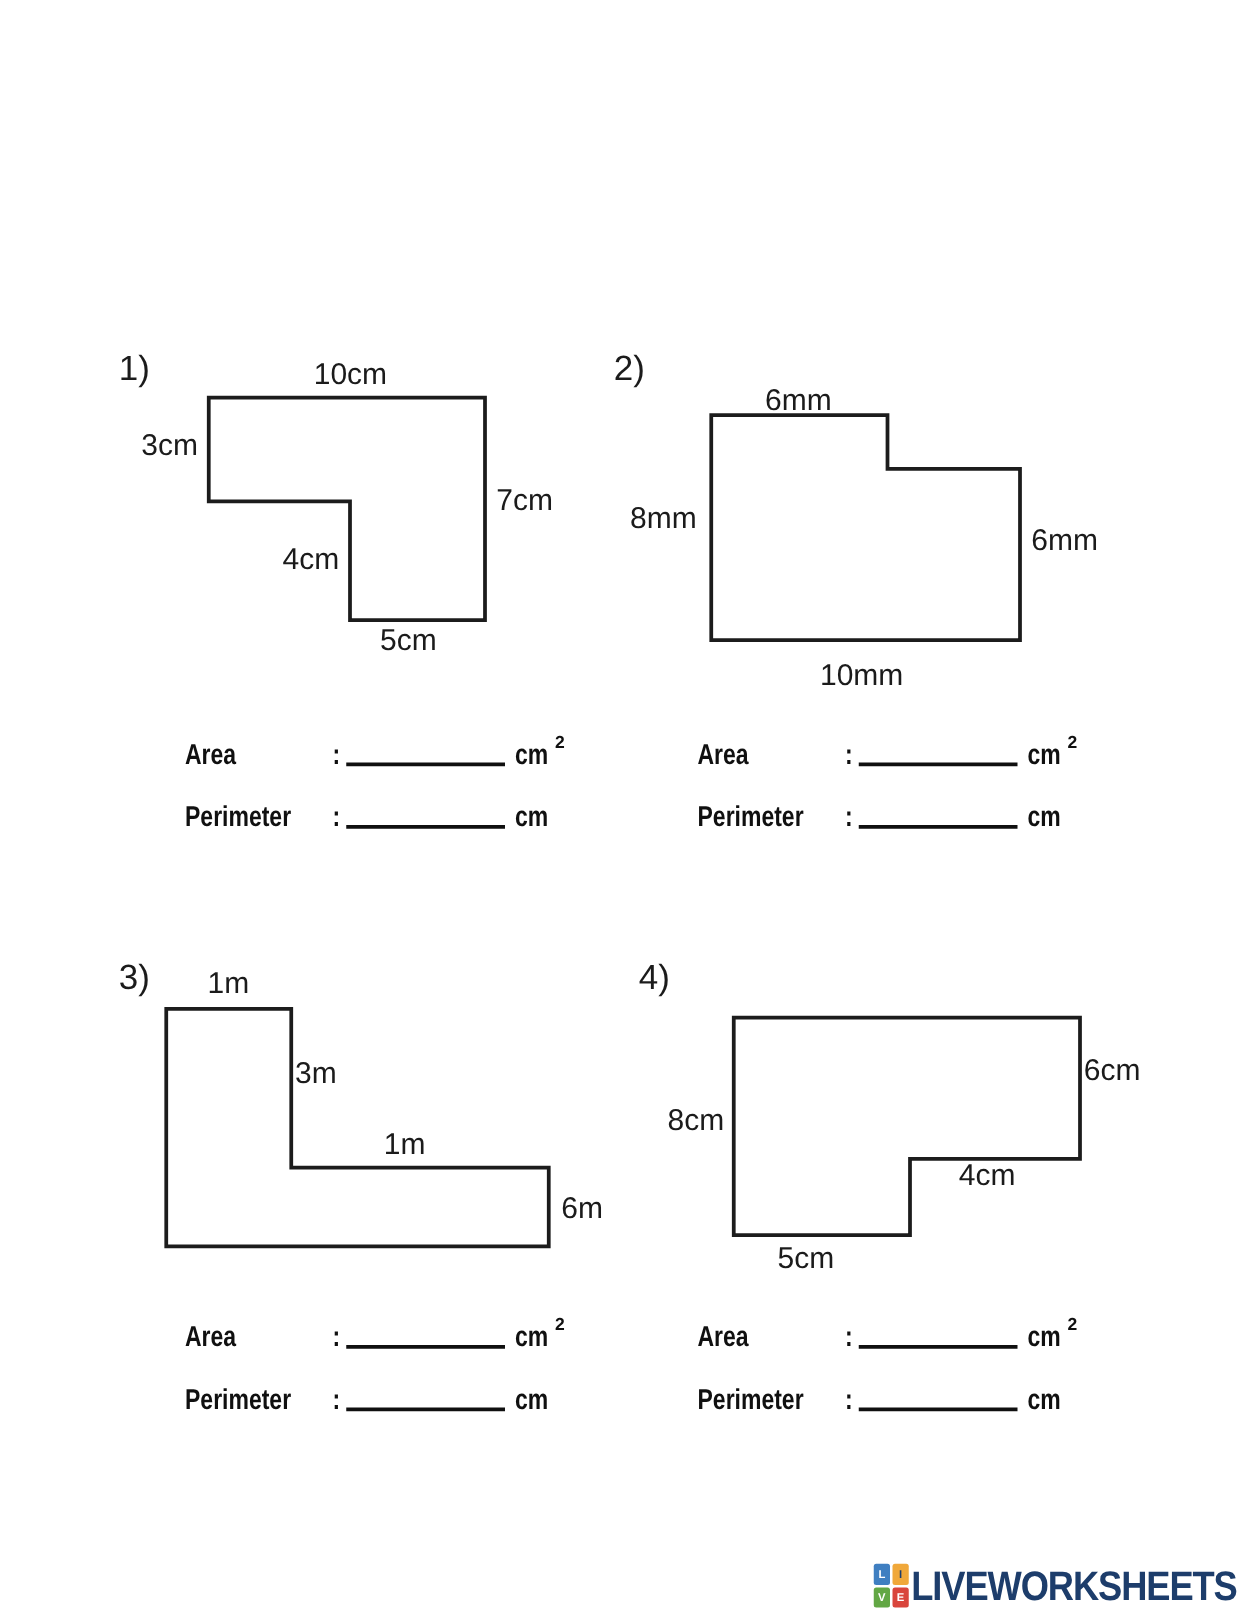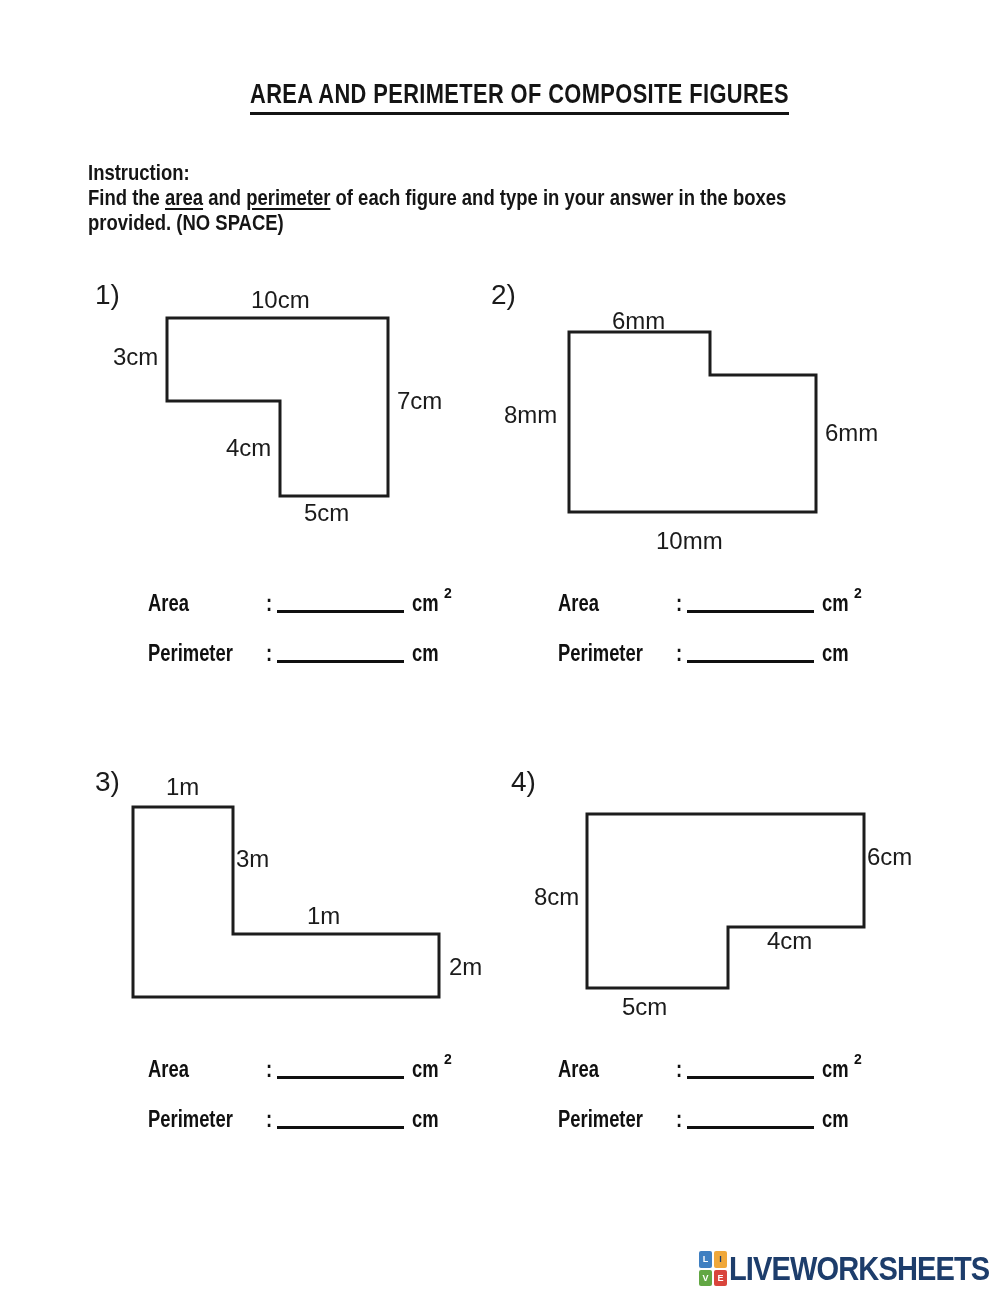--- a/index.html
+++ b/index.html
@@ -61,29 +61,21 @@
     display:inline-block; font-size:33px; font-weight:bold; color:#1d3d6b;
     letter-spacing:-1px; transform:scaleX(0.88); transform-origin:0 50%;
     white-space:nowrap; line-height:35px;
   }
 </style>
 </head>
 <body>
 
 <div class="page">
 
-  <div class="title-wrap">
-    <span class="page-title">AREA AND PERIMETER OF COMPOSITE FIGURES</span>
-  </div>
 
-  <div class="instruction">
-    <div class="instr-line">Instruction:</div>
-    <div class="instr-line"><span>Find the </span><span class="ul">area</span><span> and </span><span class="ul">perimeter</span><span> of each figure and type in your answer in the boxes</span></div>
-    <div class="instr-line">provided. (NO SPACE)</div>
-  </div>
 
   <svg class="figures-svg" width="1000" height="1291" viewBox="0 0 1000 1291">
     <polygon points="167,318 388,318 388,496 280,496 280,401 167,401" fill="none" stroke="#1c1c1c" stroke-width="3" stroke-linejoin="miter"></polygon>
     <polygon points="569,332 710,332 710,375 816,375 816,512 569,512" fill="none" stroke="#1c1c1c" stroke-width="3" stroke-linejoin="miter"></polygon>
     <polygon points="133,807 233,807 233,934 439,934 439,997 133,997" fill="none" stroke="#1c1c1c" stroke-width="3" stroke-linejoin="miter"></polygon>
     <polygon points="587,814 864,814 864,927 728,927 728,988 587,988" fill="none" stroke="#1c1c1c" stroke-width="3" stroke-linejoin="miter"></polygon>
   </svg>
 
   <span class="qnum" style="left:95px;top:279px">1)</span>
   <span class="dim" style="left:251px;top:286px">10cm</span>
@@ -95,21 +87,21 @@
   <span class="qnum" style="left:491px;top:279px">2)</span>
   <span class="dim" style="left:612px;top:307px">6mm</span>
   <span class="dim" style="left:504px;top:401px">8mm</span>
   <span class="dim" style="left:825px;top:419px">6mm</span>
   <span class="dim" style="left:656px;top:527px">10mm</span>
 
   <span class="qnum" style="left:95px;top:766px">3)</span>
   <span class="dim" style="left:166px;top:773px">1m</span>
   <span class="dim" style="left:236px;top:845px">3m</span>
   <span class="dim" style="left:307px;top:902px">1m</span>
-  <span class="dim" style="left:449px;top:953px">2m</span>
+  <span class="dim" style="left:449px;top:953px">6m</span>
 
   <span class="qnum" style="left:511px;top:766px">4)</span>
   <span class="dim" style="left:534px;top:883px">8cm</span>
   <span class="dim" style="left:867px;top:843px">6cm</span>
   <span class="dim" style="left:767px;top:927px">4cm</span>
   <span class="dim" style="left:622px;top:993px">5cm</span>
 
   <div class="answer-block" style="left:148px;top:590px">
     <div class="ans-row ans-area-row">
       <span class="ans-text ans-label">Area</span>

